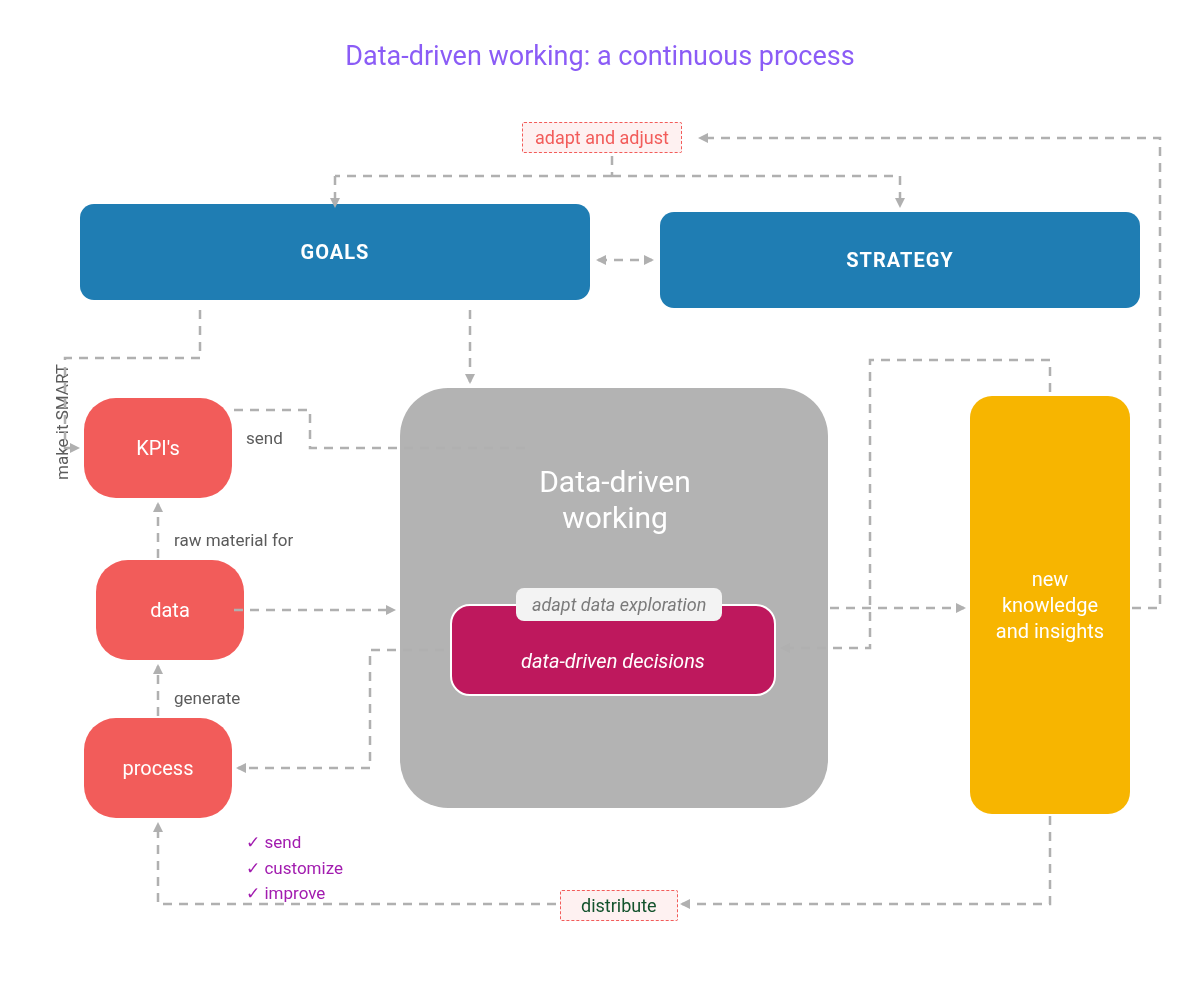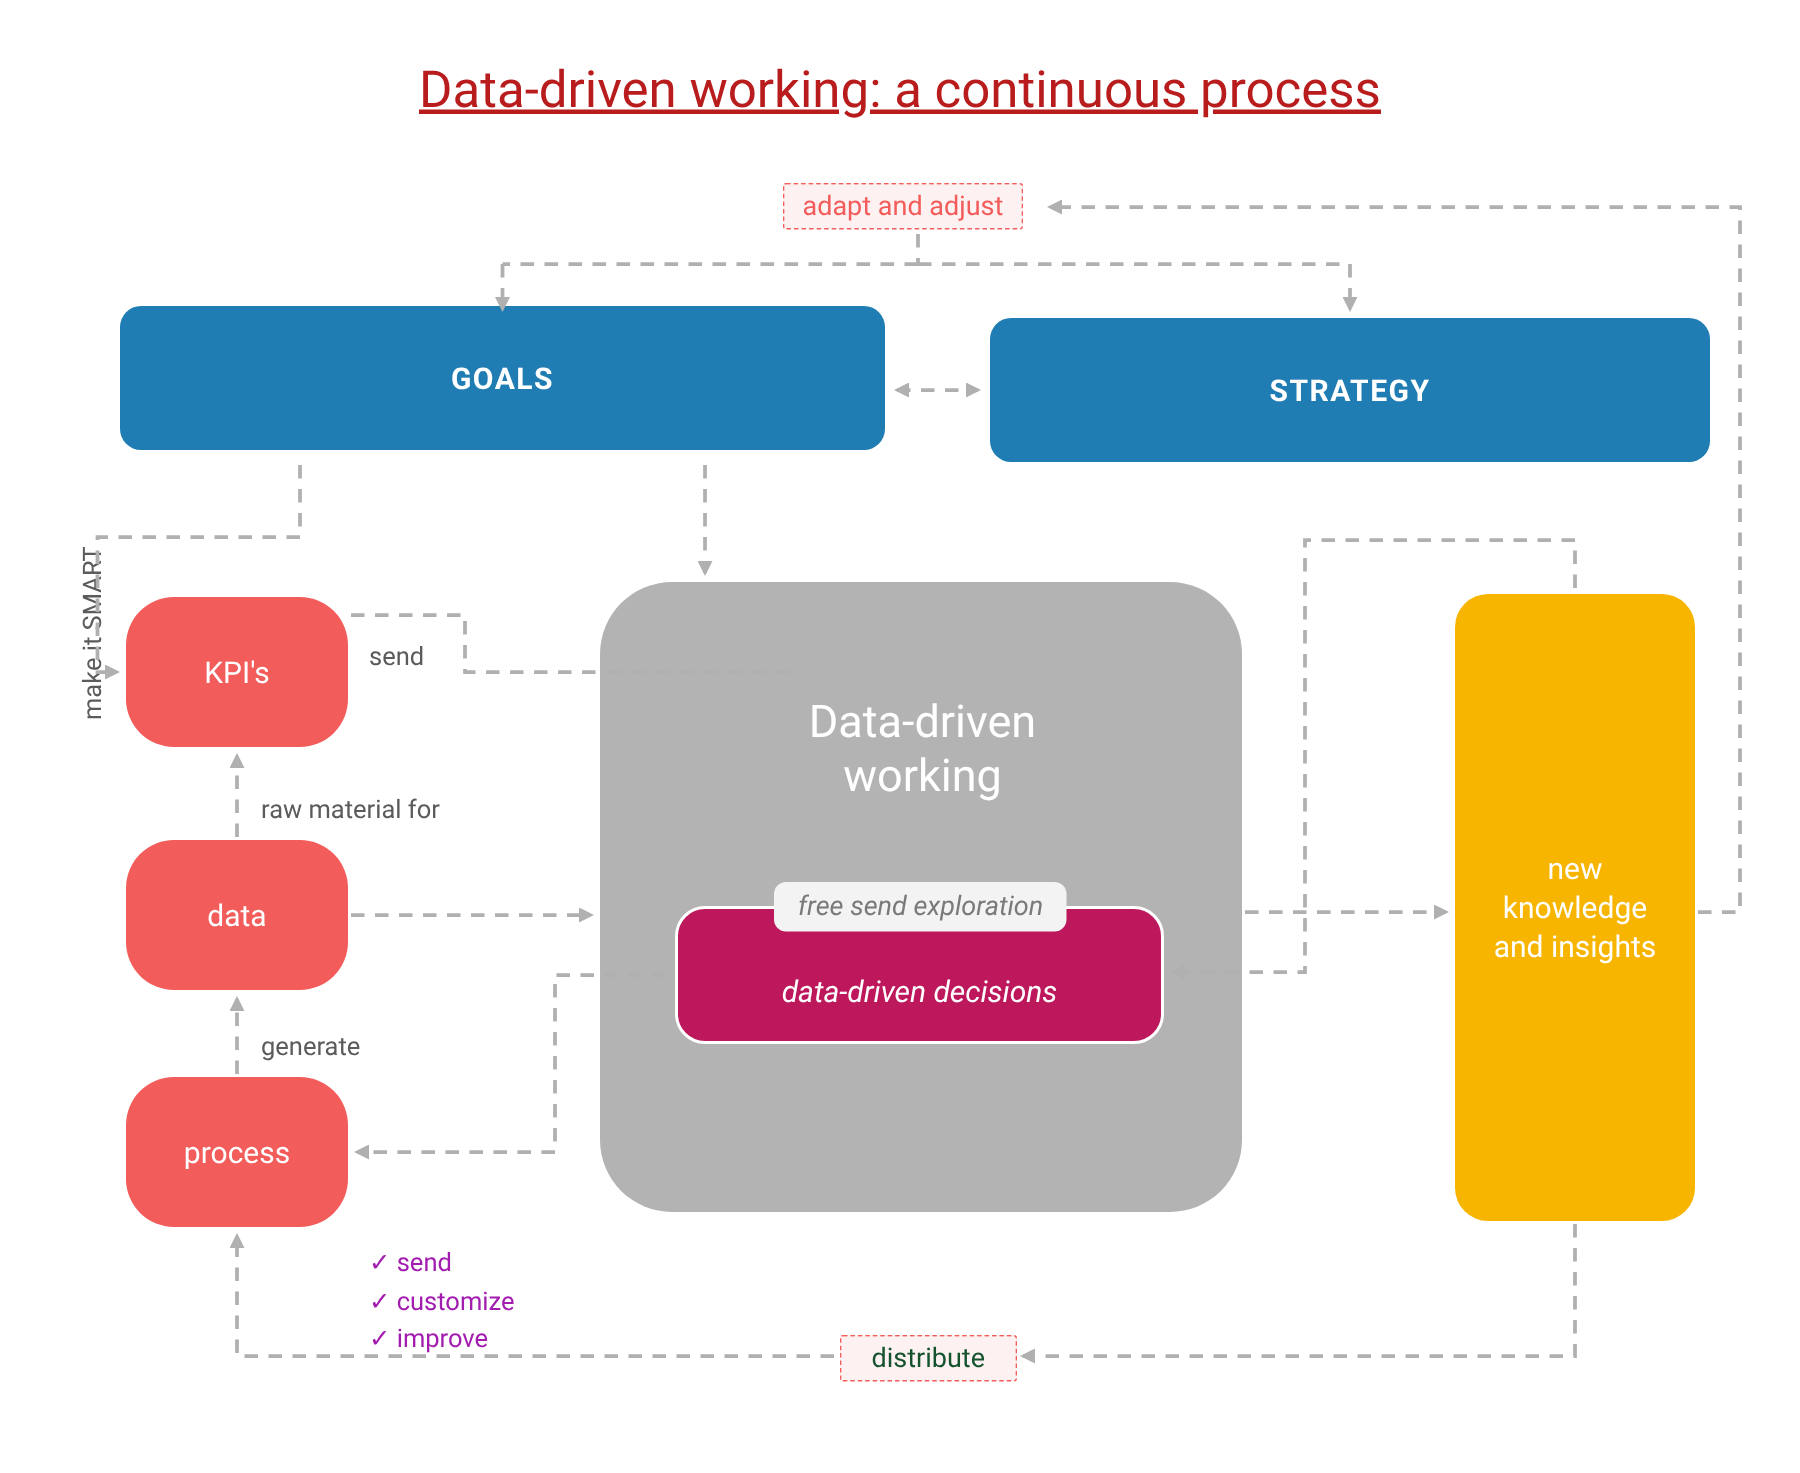--- a/index.html
+++ b/index.html
@@ -10,24 +10,23 @@
     height: 982px;
     position: relative;
     overflow: hidden;
   }
   .title {
     position: absolute;
     top: 40px;
     left: 0;
     width: 100%;
     text-align: center;
-    font-size: 34px;
-    color: #b91c1c;
+    font-size: 27px;
+    color: #8b5cf6;
     font-weight: 400;
-    text-decoration: underline;
   }
 
   
   .box {
     position: absolute;
     display: flex;
     align-items: center;
     justify-content: center;
     text-align: center;
     color: #fff;
@@ -130,32 +129,32 @@
 
 <div class="box strategy" style="left:660px; top:212px; width:480px; height:96px;">STRATEGY</div>
 
 <div class="label vlabel" style="left:52px; top:480px;">make it SMART</div>
 
 <div class="box red" style="left:84px; top:398px; width:148px; height:100px;">KPI's</div>
 <div class="label" style="left:246px; top:428px;">send</div>
 
 <div class="label" style="left:174px; top:530px;">raw material for</div>
 
-<div class="box red" style="left:84px; top:560px; width:148px; height:100px;">data</div>
+<div class="box red" style="left:96px; top:560px; width:148px; height:100px;">data</div>
 
 <div class="label" style="left:174px; top:688px;">generate</div>
 
 <div class="box red" style="left:84px; top:718px; width:148px; height:100px;">process</div>
 
 <div class="box bigblock" style="left:400px; top:388px; width:428px; height:420px;"></div>
 <div class="bigblock-title" style="left:500px; top:420px; width:230px;margin-top:44px;">Data-driven working</div>
 
 <div class="box green" style="left:450px; top:604px; width:326px; height:92px; padding-top:22px;">data-driven decisions</div>
 
-<div class="box pill" style="left:516px; top:588px;">free send exploration</div>
+<div class="box pill" style="left:516px; top:588px;">adapt data exploration</div>
 
 <div class="box yellow" style="left:970px; top:396px; width:160px; height:418px; padding:0 14px;">new knowledge and insights</div>
 
 <div class="box distribute" style="left:560px; top:890px;">distribute</div>
 
 <div class="check-list" style="left:246px; top:830px;">
   <div>✓ <span>send</span></div>
   <div>✓ <span>customize</span></div>
   <div>✓ <span>improve</span></div>
 </div>

